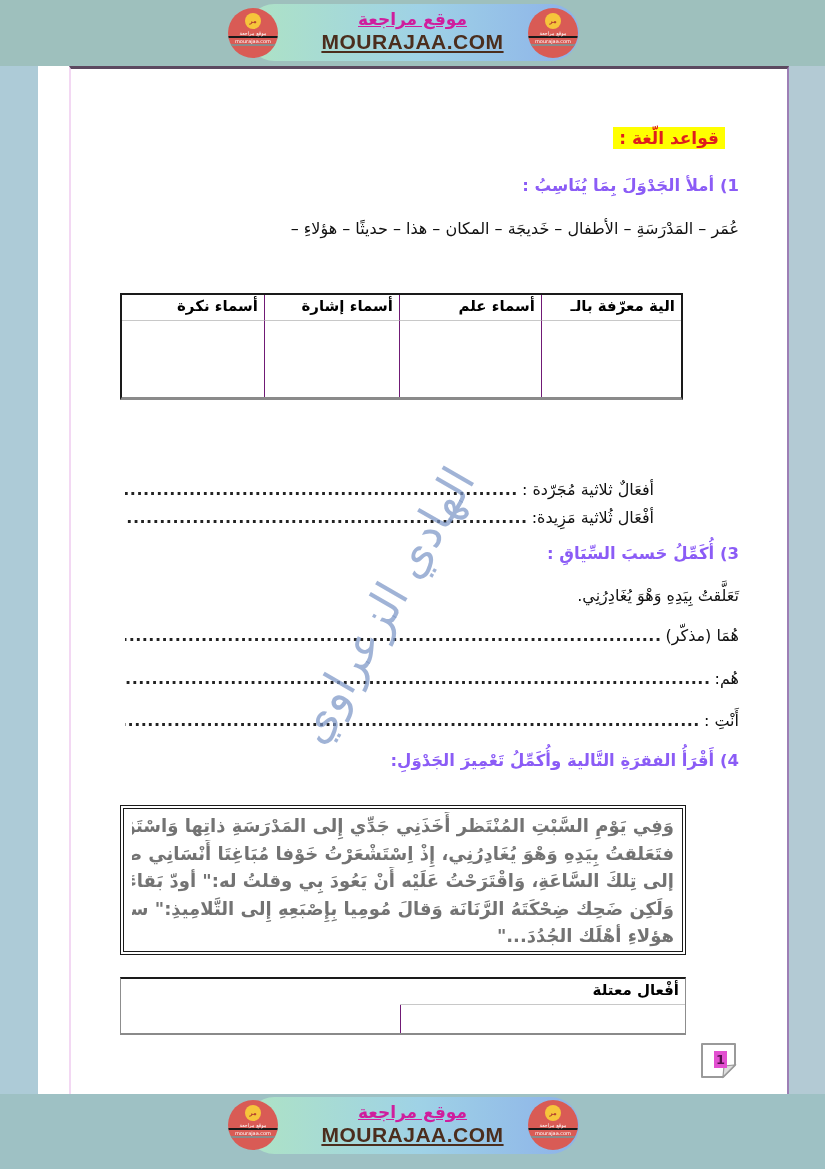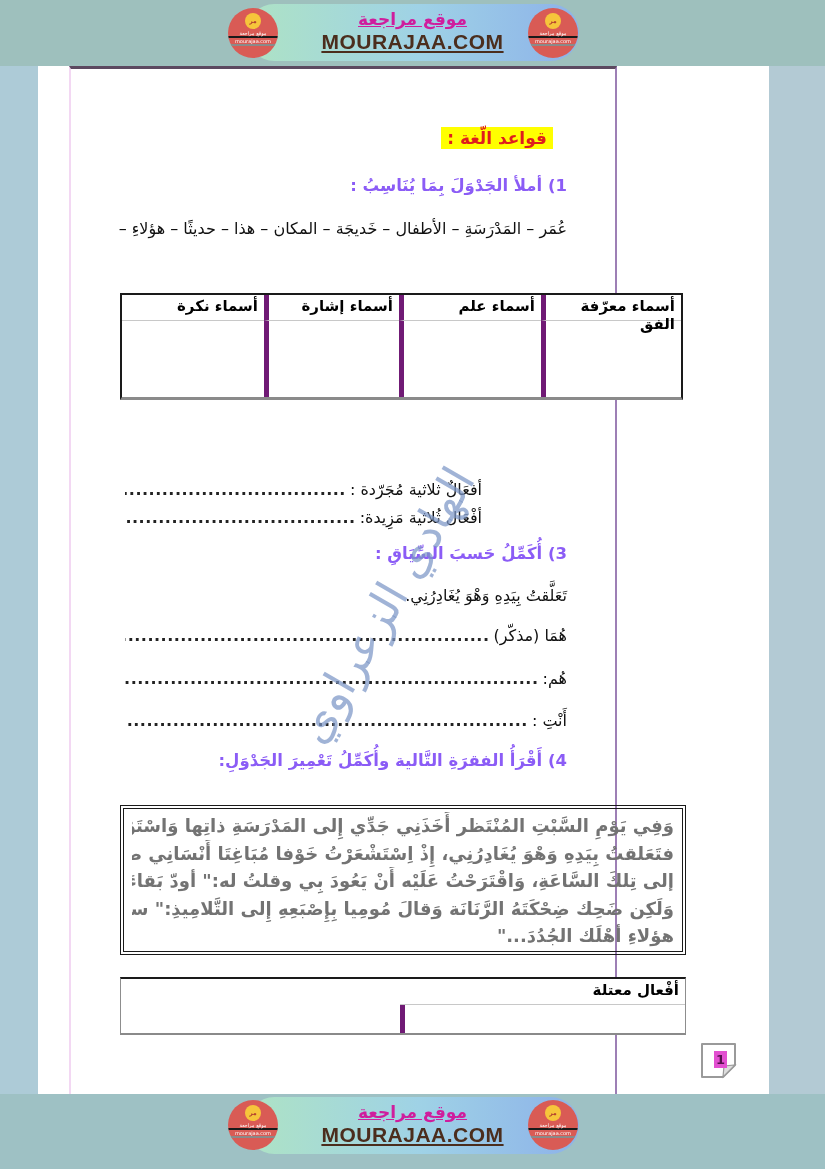--- a/index.html
+++ b/index.html
@@ -24,21 +24,21 @@
     text-decoration:underline;font-family:"Liberation Sans",sans-serif;line-height:26px;}
   .logo{position:absolute;top:8px;width:50px;height:50px;border-radius:50%;background:#d95b55;
     text-align:center;overflow:hidden;}
   .logo.l{left:228px;} .logo.r{left:528px;}
   .logo .yc{display:block;margin:5px auto 1px;width:16px;height:16px;border-radius:50%;background:#f6c53b;
     font-size:6px;line-height:16px;color:#b03a2e;font-weight:bold;}
   .logo .t1{display:block;font-size:5px;line-height:6px;color:#ffffff;direction:rtl;}
   .logo .t2{display:block;font-size:5px;line-height:6px;color:#ffffff;}
 
   
-  .page{position:absolute;left:69px;top:66px;width:548px;height:1031px;background:#ffffff;
+  .page{position:absolute;left:69px;top:66px;width:720px;height:1031px;background:#ffffff;
     box-sizing:border-box;
     border-top:3px solid #5c4960;border-bottom:3px solid #a14f58;
     border-left:2px solid #f3d8f3;border-right:2px solid #9d7fb5;
     direction:rtl;}
   .page *{box-sizing:border-box;}
 
   .hl-title{position:absolute;right:62px;top:58px;background:#ffff00;color:#df1d1d;
     font-weight:bold;font-size:17px;padding:1px 6px;white-space:nowrap;}
   .red-head{position:absolute;right:48px;color:#8b5cf6;font-weight:bold;font-size:16.5px;white-space:nowrap;}
   .blk{position:absolute;right:48px;color:#111;font-size:16px;white-space:nowrap;}
@@ -49,21 +49,21 @@
 
   
   .tbl{position:absolute;left:49px;background:#fff;border:2px solid #1a1a1a;border-bottom:3px solid #8a8a8a;}
   .tr{display:grid;}
   .t1 .tr{grid-template-columns:140px 142px 135px 142px;}
   .t2 .tr{grid-template-columns:285px 277px;}
   .cell{padding:2px 6px 1px;font-size:15px;}
   .head .cell{font-weight:bold;border-bottom:1px solid #c8c8c8;height:26px;}
   .body1 .cell{height:76px;}
   .body2 .cell{height:28px;}
-  .cell:not(:last-child){border-left:5px solid #701a75;}
+  .cell:not(:last-child){border-left:1px solid #701a75;}
   .t2{border:1px solid #8d8d8d;border-top:2px solid #1a1a1a;border-bottom:2px solid #8a8a8a;}
 
   
   .parabox{position:absolute;left:49px;top:736px;width:566px;height:150px;
     border:4px double #1a1a1a;padding:3px 8px;}
   .parabox .pline{font-size:18px;font-weight:bold;color:#737373;line-height:27.5px;
     text-align:justify;text-align-last:justify;white-space:nowrap;overflow:hidden;}
   .parabox .pline.last{text-align-last:right;}
 
   
@@ -101,21 +101,21 @@
 
 <div class="page">
 
   <div class="hl-title">قواعد الّغة :</div>
 
   <div class="red-head" style="top:107px">1) أملأ الجَدْوَلَ بِمَا يُنَاسِبُ :</div>
   <div class="blk" style="top:150px">عُمَر – المَدْرَسَةِ – الأطفال – خَديجَة – المكان – هذا – حديثًا – هؤلاءِ –</div>
 
   <div class="tbl t1" style="top:224px;width:563px">
     <div class="tr head">
-      <div class="cell">أسماء معرّفة الفق</div>
+      <div class="cell">الية معرّفة بالـ</div>
       <div class="cell">أسماء علم</div>
       <div class="cell">أسماء إشارة</div>
       <div class="cell">أسماء نكرة</div>
     </div>
     <div class="tr body1">
       <div class="cell"></div>
       <div class="cell"></div>
       <div class="cell"></div>
       <div class="cell"></div>
     </div>

